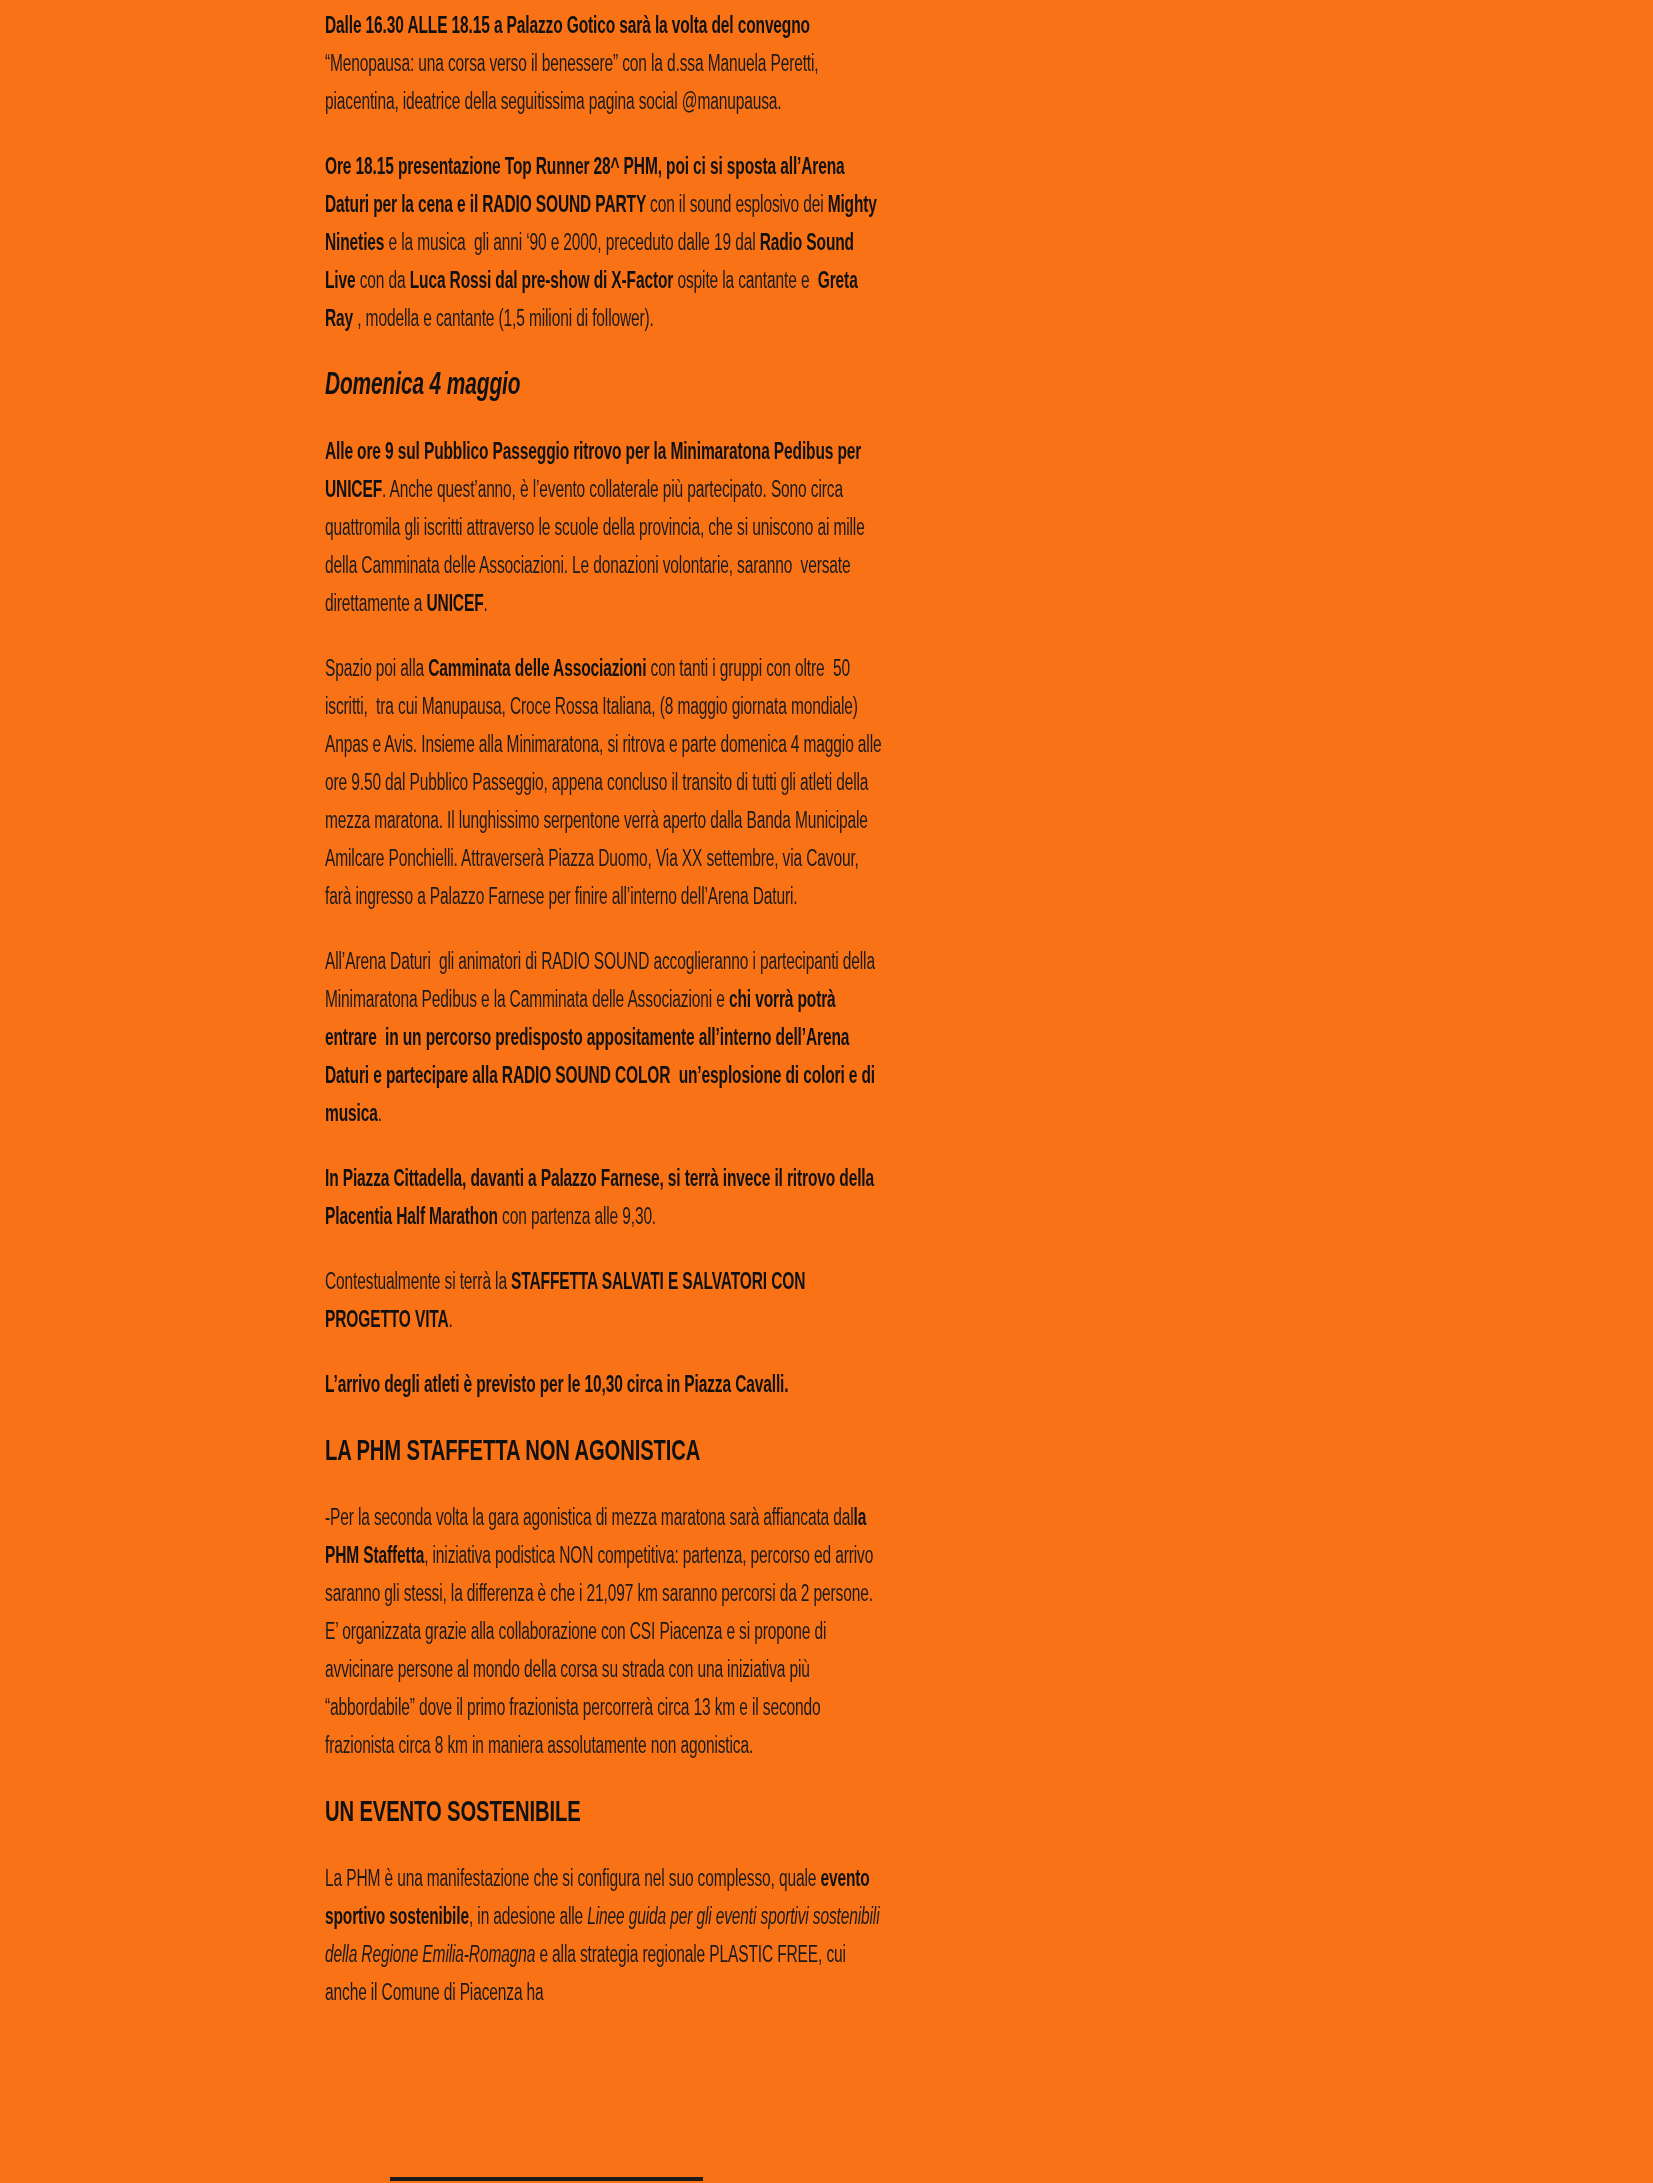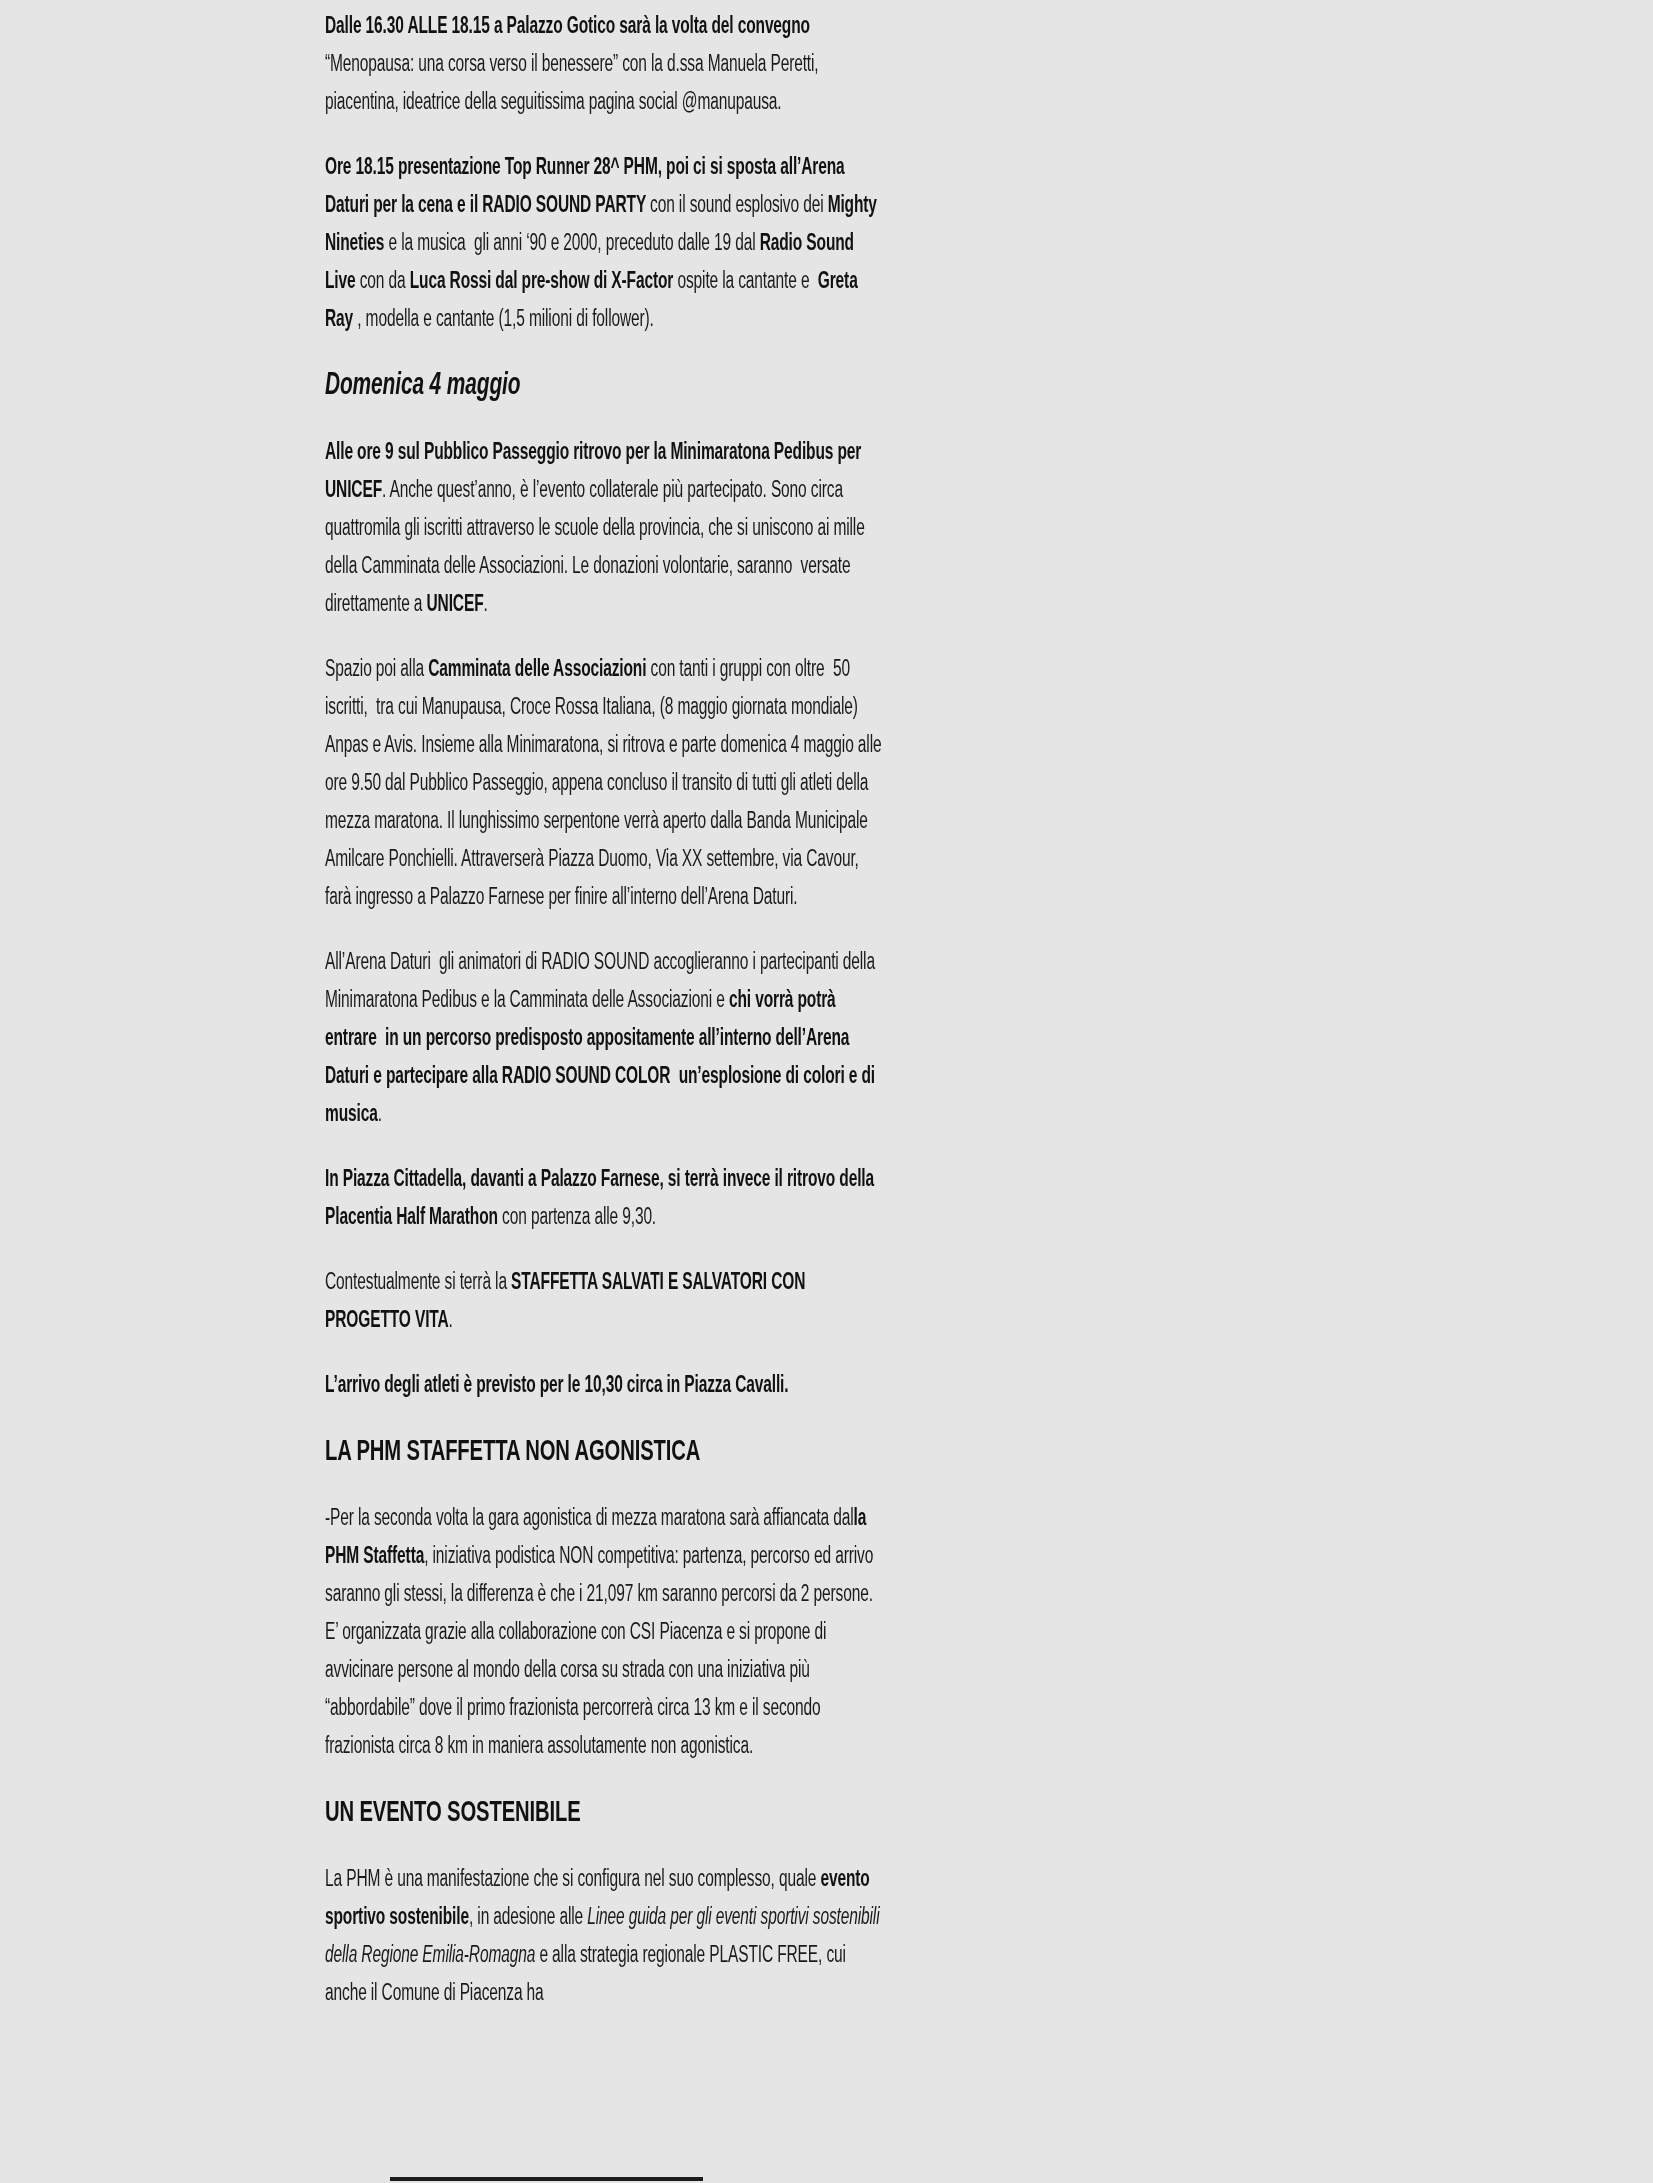--- a/index.html
+++ b/index.html
@@ -10,21 +10,21 @@
   body {
     width: 1653px;
     height: 2183px;
     position: relative;
     font-family: "Liberation Sans", sans-serif;
   }
   .page {
     position: absolute;
     inset: 0;
     overflow: hidden;
-    background: #e5e5e5;
+    background: #f97316;
   }
   
   .article {
     position: absolute;
     left: 325px;
     top: 6px;
     width: 830px;
     transform: scaleX(0.675);
     transform-origin: top left;
     color: #1a1a1a;

